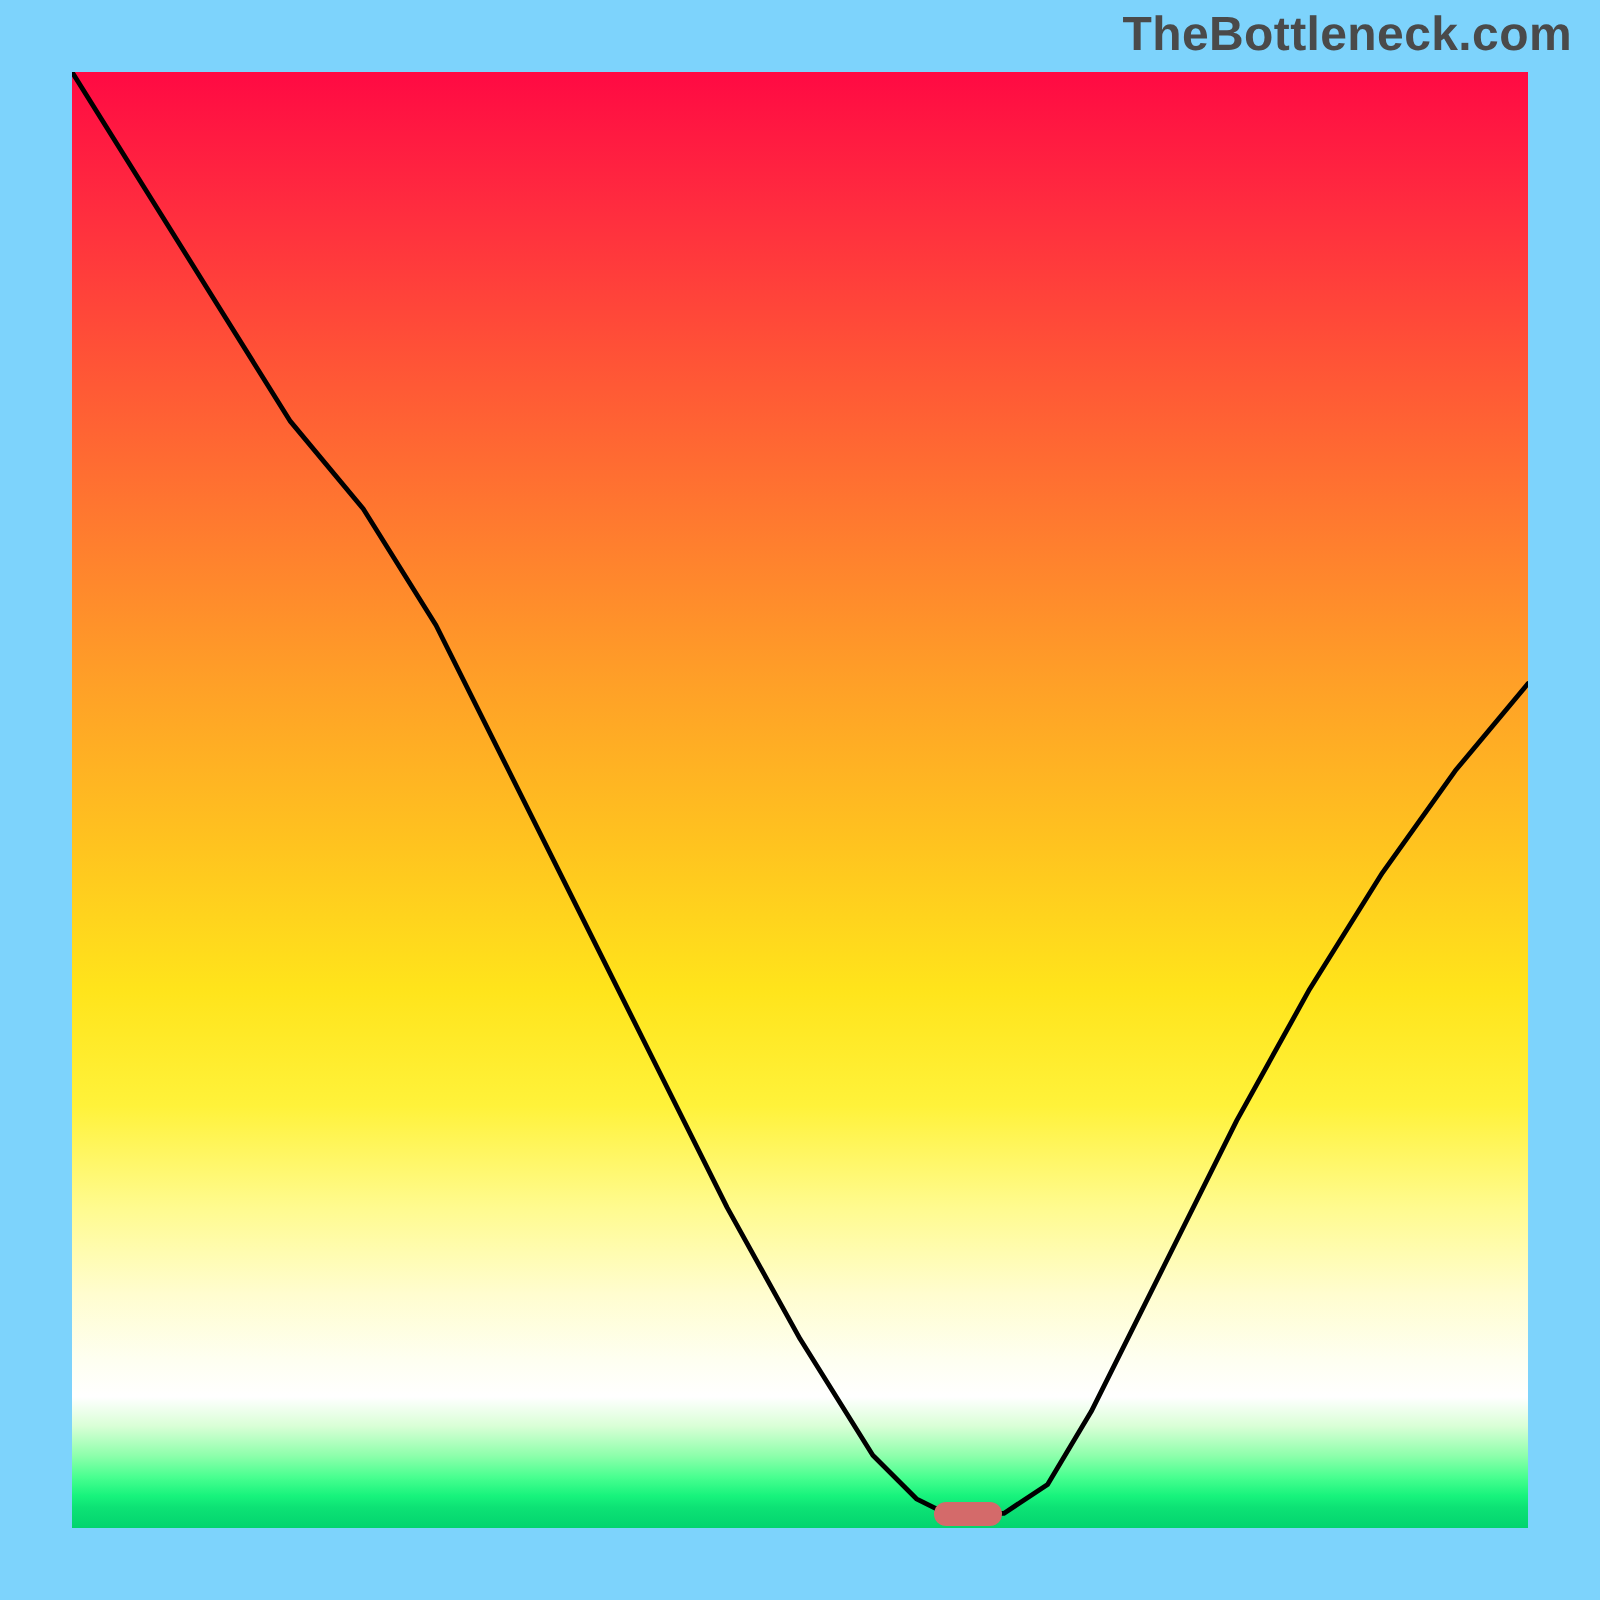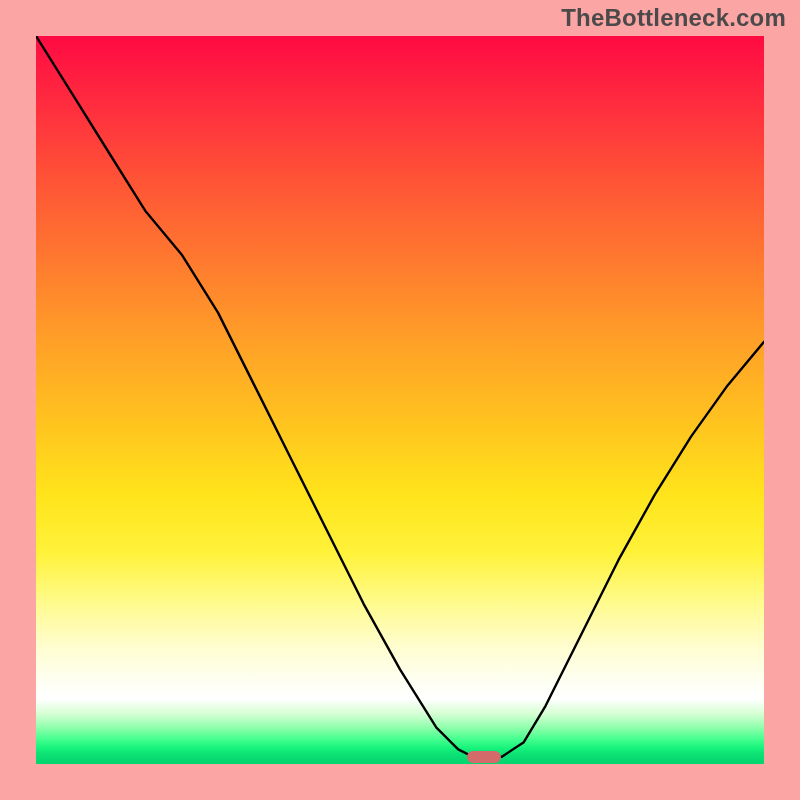--- a/index.html
+++ b/index.html
@@ -8,21 +8,21 @@
     width: 800px;
     height: 800px;
     background: #000;
     overflow: hidden;
     font-family: Arial, Helvetica, sans-serif;
   }
   .outer {
     position: relative;
     width: 800px;
     height: 800px;
-    background: #fca5a5;
+    background: #7dd3fc;
   }
   .watermark {
     position: absolute;
     top: 4px;
     right: 14px;
     font-size: 24px;
     font-weight: 600;
     color: #4a4a4a;
     letter-spacing: 0.2px;
     user-select: none;

